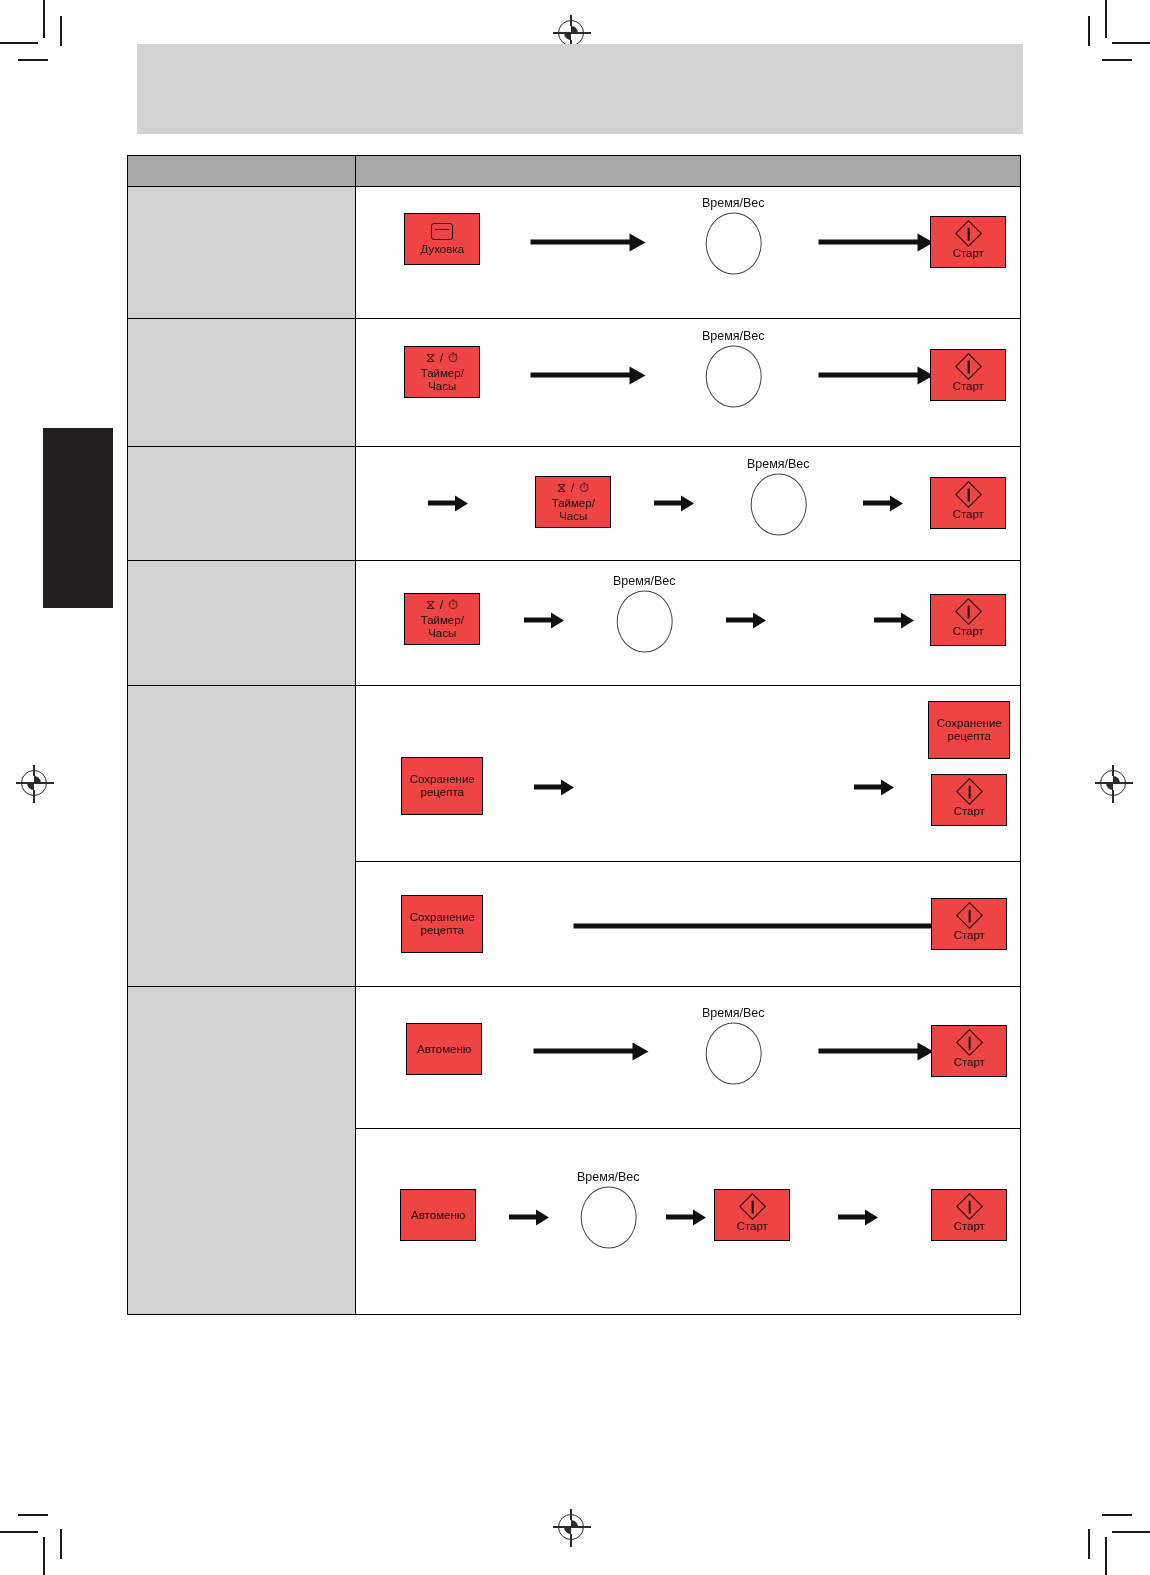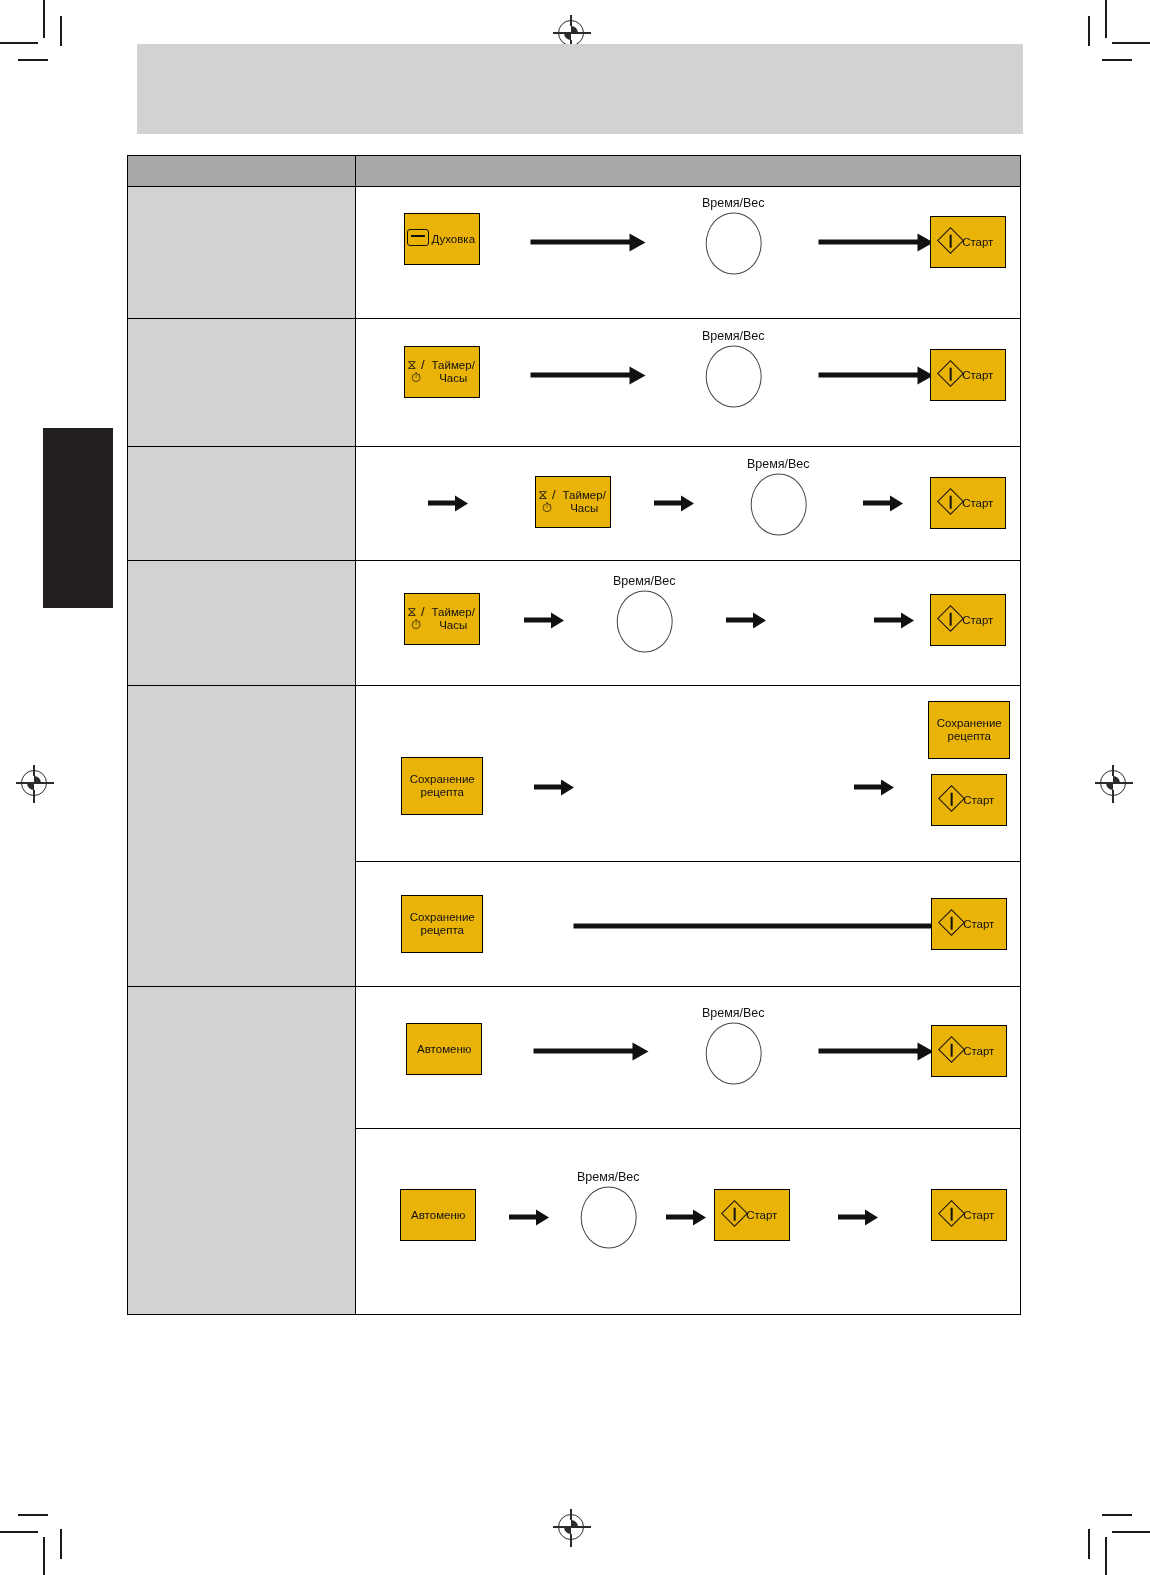--- a/index.html
+++ b/index.html
@@ -103,23 +103,24 @@
   }
 
   .node {
     position: absolute;
     transform: translate(-50%, -50%);
   }
 
   
   .key {
     border: 1.5px solid #000;
-    background: #eab308;
+    background: #ef4444;
     box-sizing: border-box;
     display: flex;
+    flex-direction: column;
     align-items: center;
     justify-content: center;
     text-align: center;
     line-height: 1.12;
     color: #111;
   }
   .key-sm { width: 76px; height: 52px; font-size: 11.5px; }
   .key-tall { width: 82px; height: 58px; font-size: 11.5px; }
   .key-label { padding: 0 2px; }
 

